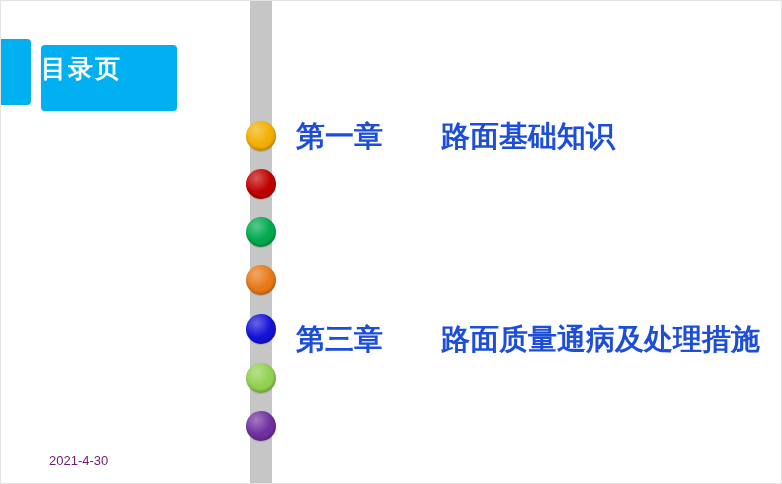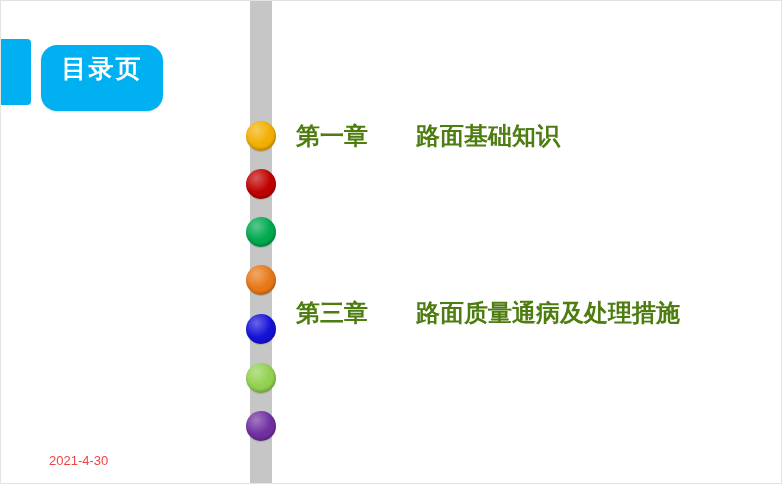--- a/index.html
+++ b/index.html
@@ -23,26 +23,26 @@
     top: 38px;
     width: 30px;
     height: 66px;
     background: #00B0F0;
     border-radius: 0 4px 4px 0;
   }
   .badge {
     position: absolute;
     left: 40px;
     top: 44px;
-    width: 122px;
+    width: 136px;
     height: 66px;
     background: #00B0F0;
-    border-radius: 16px;
+    border-radius: 4px;
     color: #ffffff;
-    text-align: center;
+    text-align: left;
     box-shadow: 0 1px 2px rgba(0,0,0,0.12);
   }
   .badge-title {
     margin-top: 8px;
     font-size: 25px;
     font-weight: bold;
     letter-spacing: 2px;
     line-height: 30px;
   }
   .badge-subtitle {
@@ -69,35 +69,35 @@
   .dot-1 { top: 120px; }
   .dot-2 { top: 168px; }
   .dot-3 { top: 216px; }
   .dot-4 { top: 264px; }
   .dot-5 { top: 313px; }
   .dot-6 { top: 362px; }
   .dot-7 { top: 410px; }
   .chapter {
     position: absolute;
     left: 295px;
-    font-size: 24px;
+    font-size: 29px;
     font-weight: bold;
-    color: #4d7c0f;
+    color: #1d4ed8;
     white-space: nowrap;
     line-height: 32px;
   }
   .chapter-1 { top: 119px; }
   .chapter-2 { top: 215px; }
-  .chapter-3 { top: 296px; text-align: right; }
+  .chapter-3 { top: 322px; text-align: right; }
   .slide-date {
     position: absolute;
     left: 48px;
     top: 452px;
     font-size: 13px;
-    color: #ef4444;
+    color: #701a75;
   }
 </style>
 </head>
 <body>
 
 <div class="slide">
 
   <div class="accent-tab" style="background: rgb(0, 176, 240);"></div>
 
   <div class="badge" style="background: rgb(0, 176, 240);">

